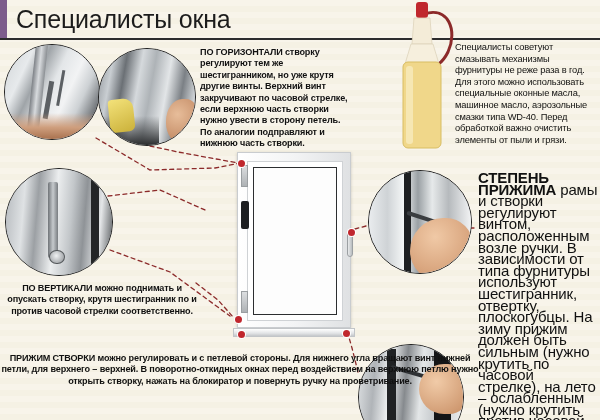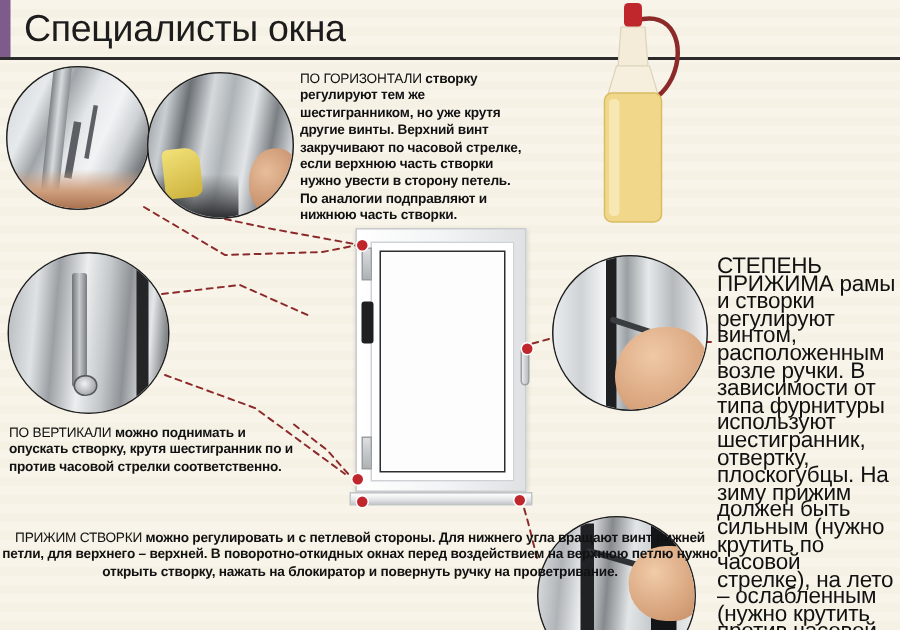--- a/index.html
+++ b/index.html
@@ -61,21 +61,21 @@
   .textblock {
     position: absolute;
     color: #111;
     font-size: 9.1px;
     line-height: 11.4px;
     font-weight: bold;
     font-family: "Liberation Sans", sans-serif;
     letter-spacing: -0.15px;
   }
   .textblock .lead {
-    font-weight: normal;
+    font-weight: bold;
   }
 
   #txt-horizontal {
     left: 200px;
     top: 47px;
     width: 150px;
   }
   #txt-lubricate {
     left: 455px;
     top: 42px;
@@ -89,20 +89,21 @@
     top: 172px;
     width: 120px;
     font-weight: normal;
     font-size: 15px;
     line-height: 11.6px;
   }
   #txt-vertical {
     left: 6px;
     top: 283px;
     width: 192px;
+    text-align: center;
   }
   #txt-sash {
     left: 0px;
     top: 353px;
     width: 480px;
     text-align: center;
   }
 
   
   .photo-circle {
@@ -416,20 +417,23 @@
   <div class="marker-dot" id="marker-handle"></div>
   <div class="marker-dot" id="marker-btm-left"></div>
   <div class="marker-dot" id="marker-btm-low"></div>
   <div class="marker-dot" id="marker-btm-right"></div>
 
   <div class="textblock" id="txt-horizontal">
     <span class="lead">ПО ГОРИЗОНТАЛИ</span>
     <span>створку регулируют тем же шестигранником, но уже крутя другие винты. Верхний винт закручивают по часовой стрелке, если верхнюю часть створки нужно увести в сторону петель. По аналогии подправляют и нижнюю часть створки.</span>
   </div>
 
+  <div class="textblock" id="txt-lubricate">
+    <span>Специалисты советуют смазывать механизмы фурнитуры не реже раза в год. Для этого можно использовать специальные оконные масла, машинное масло, аэрозольные смазки типа WD-40. Перед обработкой важно очистить элементы от пыли и грязи.</span>
+  </div>
 
   <div class="textblock" id="txt-pressure">
     <span class="lead">СТЕПЕНЬ ПРИЖИМА</span>
     <span>рамы и створки регулируют винтом, расположенным возле ручки. В зависимости от типа фурнитуры используют шестигранник, отвертку, плоскогубцы. На зиму прижим должен быть сильным (нужно крутить по часовой стрелке), на лето – ослабленным (нужно крутить против часовой стрелки).</span>
   </div>
 
   <div class="textblock" id="txt-vertical">
     <span class="lead">ПО ВЕРТИКАЛИ</span>
     <span>можно поднимать и опускать створку, крутя шестигранник по и против часовой стрелки соответственно.</span>
   </div>

